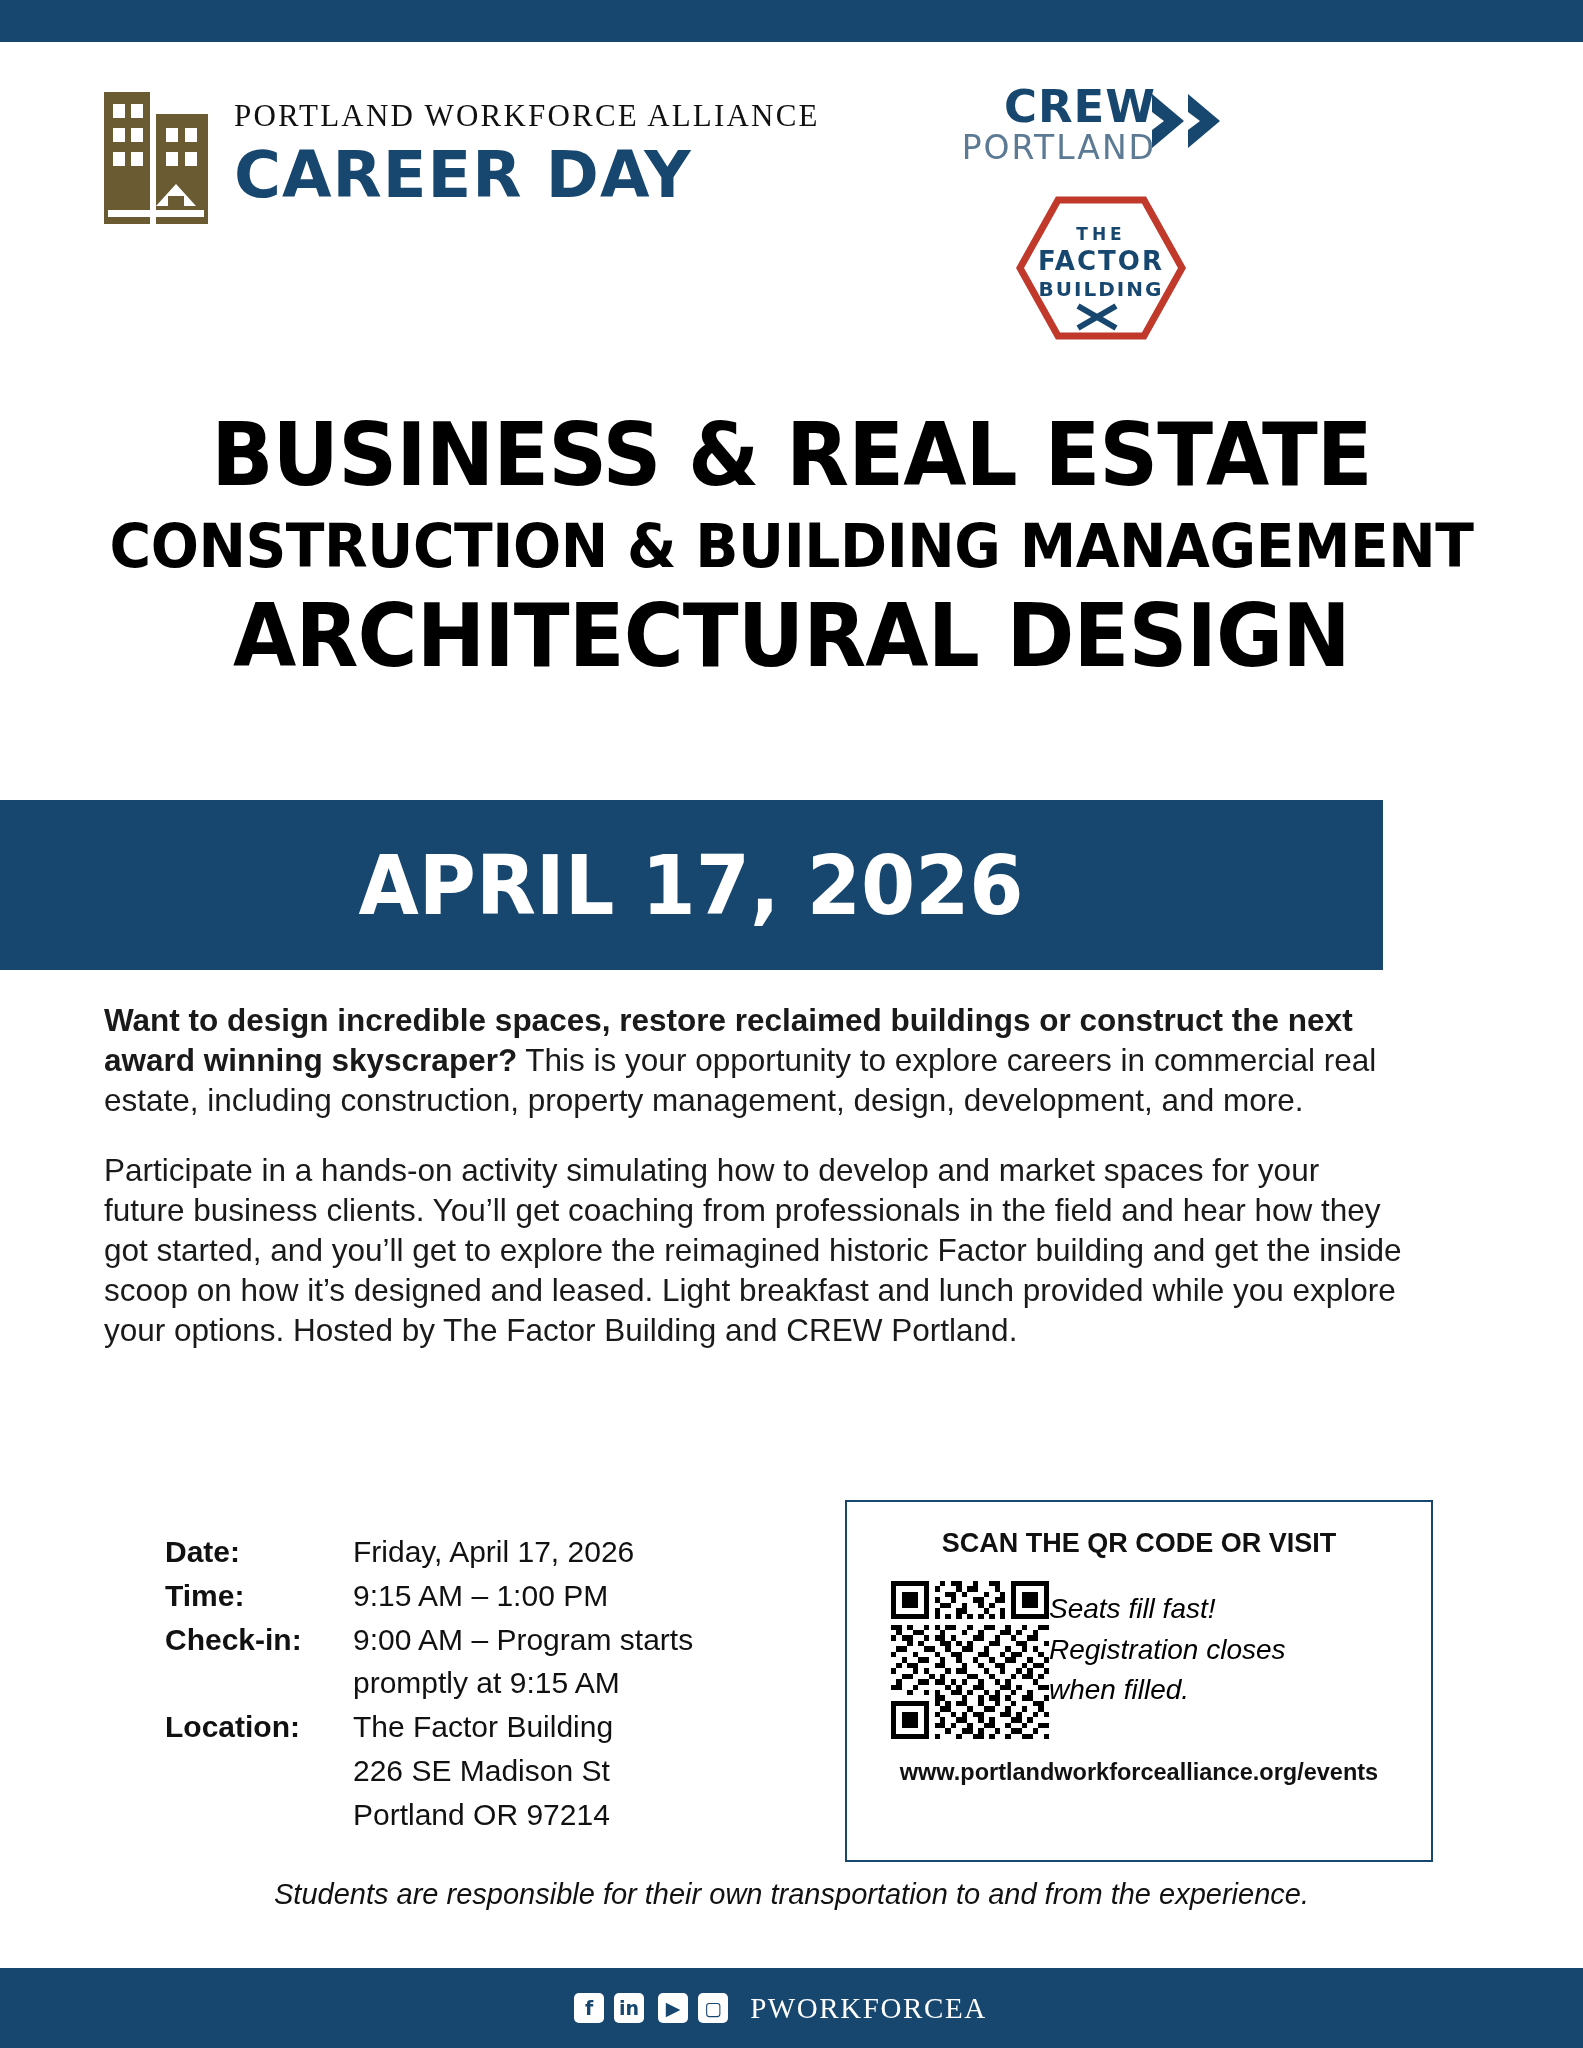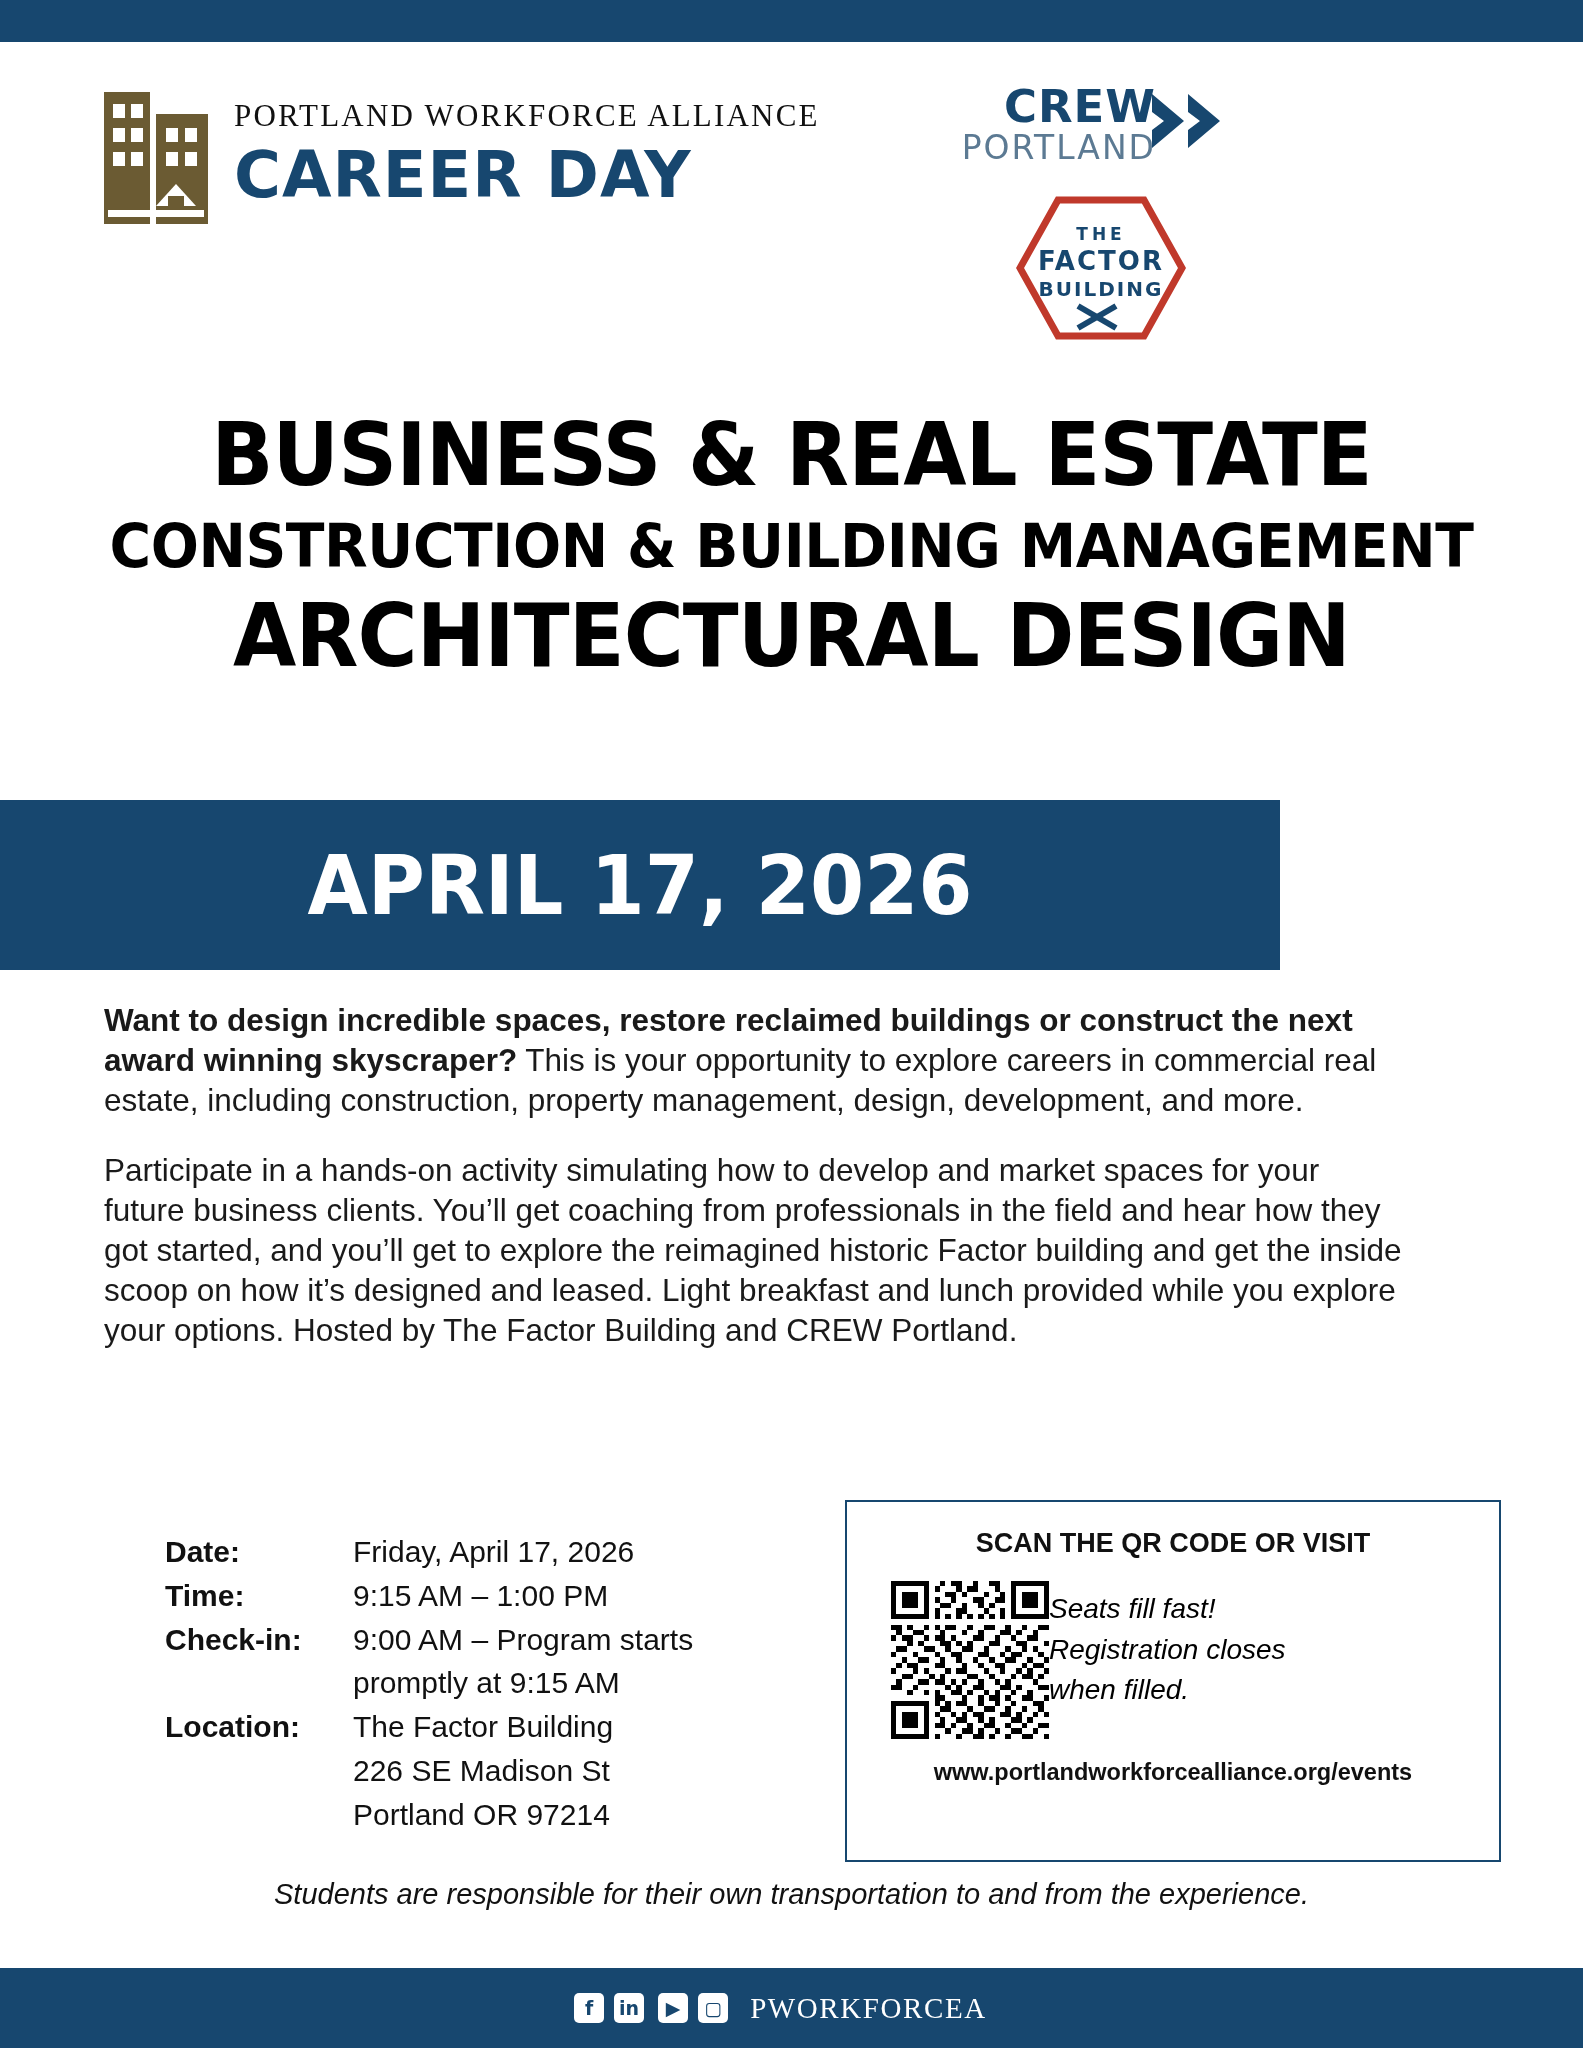--- a/index.html
+++ b/index.html
@@ -149,21 +149,21 @@
     line-height: 1.02;
     margin-top: 10px;
     transform: scaleX(0.93);
   }
 
   
   .date-banner {
     position: absolute;
     top: 800px;
     left: 0;
-    width: 1280px;
+    width: 1383px;
     height: 170px;
     background: #17476f;
     display: flex;
     align-items: center;
     justify-content: center;
   }
   .date-banner span {
     font-family: "DejaVu Sans", sans-serif;
     font-weight: bold;
     font-size: 82px;
@@ -207,21 +207,21 @@
   .details-value { flex: 1; }
   .details-cont {
     margin-left: 188px;
   }
 
   
   .qr-box {
     position: absolute;
     top: 1500px;
     left: 845px;
-    width: 656px;
+    width: 588px;
     height: 362px;
     border: 2px solid #17476f;
     box-sizing: border-box;
   }
   .qr-head {
     text-align: center;
     font-weight: bold;
     font-size: 27px;
     line-height: 1.3;
     margin-top: 24px;

